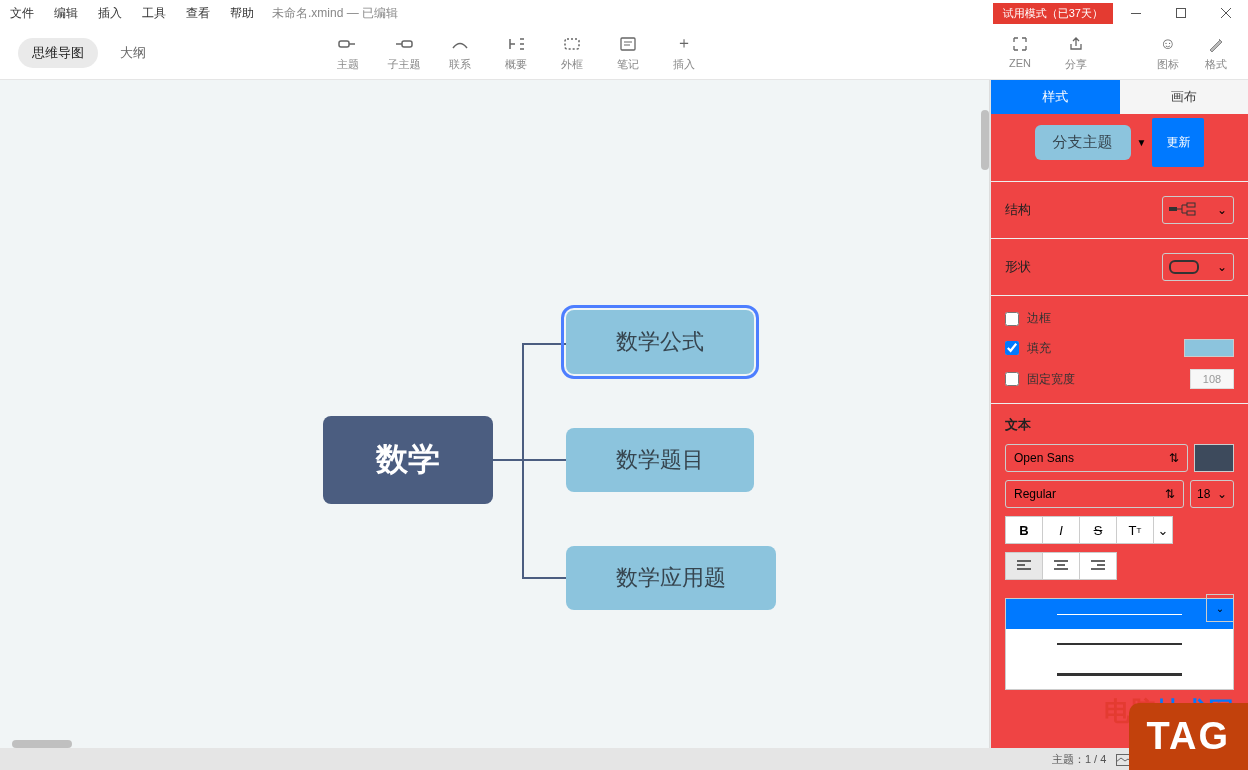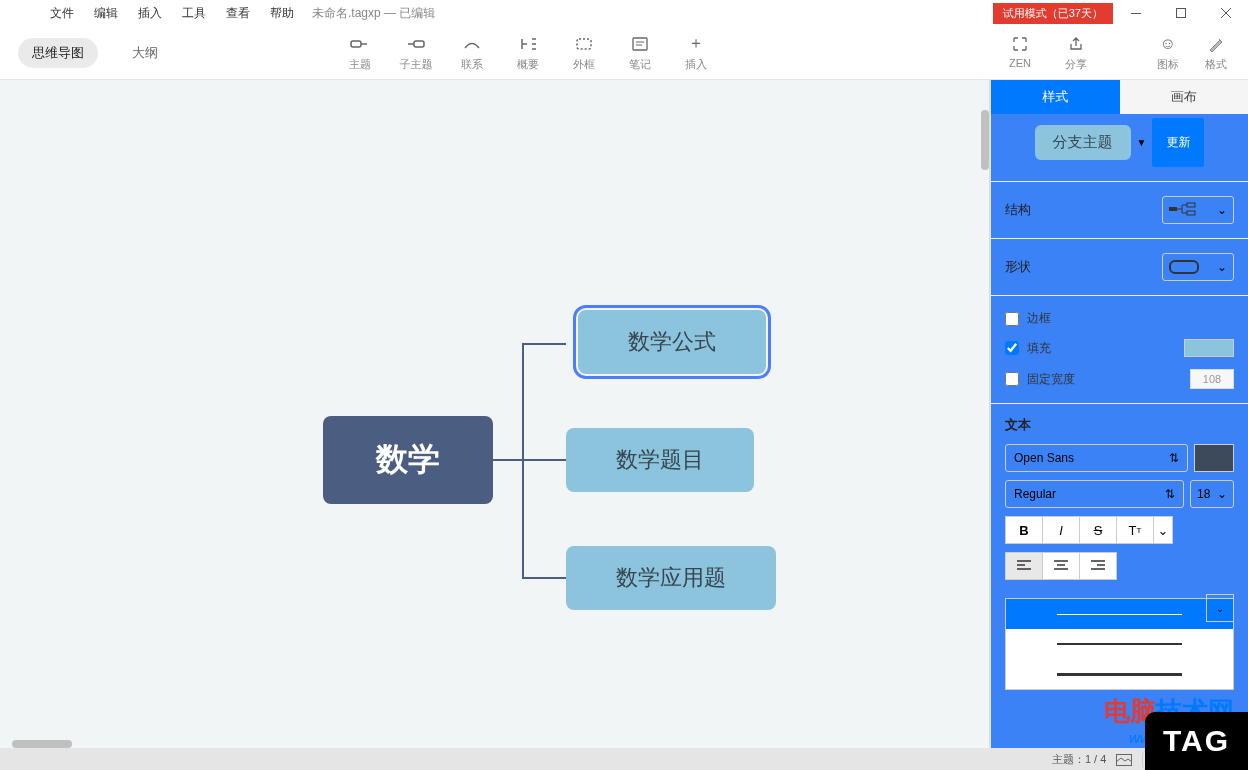--- a/index.html
+++ b/index.html
@@ -1,54 +1,54 @@
 <!DOCTYPE html>
 <html><head>
 <meta charset="utf-8">
 <style>
 * { box-sizing: border-box; margin: 0; padding: 0; font-family: "Microsoft YaHei", sans-serif; }
 body { width: 1248px; height: 770px; overflow: hidden; background: #fff; position: relative; }
 
-.menubar { height: 26px; display: flex; align-items: center; font-size: 12px; color: #333; padding-left: 40px; }
+.menubar { height: 26px; display: flex; align-items: center; font-size: 12px; color: #333; }
 .menubar .menu-item { padding: 4px 10px; cursor: pointer; }
 .menubar .doc-title { color: #888; margin-left: 8px; }
 .menubar .spacer { flex: 1; }
 .trial-badge { background: #e43b31; color: #fff; font-size: 11px; padding: 3px 10px; }
 .win-controls { display: flex; }
 .win-btn { width: 45px; height: 26px; display: flex; align-items: center; justify-content: center; cursor: pointer; color: #555; }
 
 .toolbar-row { height: 54px; display: flex; align-items: center; border-bottom: 1px solid #e5e5e5; }
-.view-tabs { display: flex; gap: 20px; padding-left: 18px; }
+.view-tabs { display: flex; gap: 8px; padding-left: 18px; }
 .view-tab { padding: 6px 14px; font-size: 13px; color: #666; border-radius: 16px; cursor: pointer; }
 .view-tab.active { background: #eaeaea; color: #222; }
 
 .tool-group { display: flex; margin-left: 160px; }
 .tool-btn { width: 56px; display: flex; flex-direction: column; align-items: center; gap: 3px; cursor: pointer; padding: 4px 0; }
 .tool-btn .ticon { height: 20px; display: flex; align-items: center; justify-content: center; color: #666; font-size: 16px; }
 .tool-btn .tlabel { font-size: 11px; color: #888; }
 
 .right-tool-group { margin-left: auto; display: flex; }
 .right-tool-group .tool-btn { width: 56px; }
 .far-right-tools { display: flex; margin-left: 40px; padding-right: 8px; }
 .far-right-tools .tool-btn { width: 48px; }
 
 .main-area { display: flex; height: calc(770px - 26px - 54px - 22px); }
 .canvas-wrap { flex: 1; position: relative; background: #f1f5f6; border-right: 1px solid #ddd; overflow: hidden; }
 .canvas-inner { position: absolute; inset: 6px; background: #f1f5f6; }
 
 
 .central-node { position: absolute; left: 317px; top: 330px; width: 170px; height: 88px; background: #4b5d80; color: #fff; font-size: 32px; font-weight: bold; display: flex; align-items: center; justify-content: center; border-radius: 8px; }
 .child-node { position: absolute; left: 560px; width: 188px; height: 64px; background: #8cc4dd; color: #36454f; font-size: 22px; display: flex; align-items: center; justify-content: center; border-radius: 8px; }
-.child-node.selected { outline: 3px solid #4d7eff; outline-offset: 2px; margin-left: 12px; }
+.child-node.selected { outline: 3px solid #4d7eff; outline-offset: 2px; }
 
 .connector { position: absolute; pointer-events: none; }
 
 .side-scrollbar { position: absolute; right: 0; top: 30px; width: 8px; height: 60px; background: #c0c0c0; border-radius: 4px; }
 
-.side-panel { width: 258px; background: #3b82f6; overflow-y: auto; border-left: 1px solid #e5e5e5; position: relative; }
+.side-panel { width: 258px; background: #ef4444; overflow-y: auto; border-left: 1px solid #e5e5e5; position: relative; }
 .side-tabs { display: flex; height: 34px; font-size: 13px; }
 .side-tab { flex: 1; display: flex; align-items: center; justify-content: center; cursor: pointer; background: #f5f5f5; color: #444; }
 .side-tab.active { background: #0079ff; color: #fff; }
 .preview-row { display: flex; align-items: center; gap: 6px; padding: 4px 14px 14px; justify-content: center; }
 .preview-node { background: #8cc4dd; color: #36454f; padding: 8px 18px; border-radius: 6px; font-size: 15px; }
 .dd-caret { font-size: 10px; cursor: pointer; }
 .update-btn { background: #0079ff; color: #fff; font-size: 12px; padding: 16px 14px; border: none; border-radius: 2px; cursor: pointer; }
 
 .prop-row { display: flex; align-items: center; justify-content: space-between; padding: 14px 14px; }
 .prop-label { font-size: 13px; color: #222; font-weight: 500; }
@@ -86,33 +86,33 @@
 .statusbar { height: 22px; border-top: 1px solid #e5e5e5; display: flex; align-items: center; justify-content: flex-end; padding: 0 10px; font-size: 11px; color: #555; gap: 10px; background: #e5e5e5; }
 .sb-item { display: flex; align-items: center; gap: 4px; }
 .zoom-btn { width: 18px; height: 18px; border: 1px solid #ccc; border-radius: 3px; display: flex; align-items: center; justify-content: center; cursor: pointer; }
 .h-scrollbar { position: absolute; bottom: 22px; left: 12px; width: 60px; height: 8px; background: #c0c0c0; border-radius: 4px; }
 
 .watermark { position: absolute; right: 14px; bottom: 24px; pointer-events: none; text-align: right; }
 .watermark .line1 { font-size: 26px; font-weight: bold; }
 .watermark .line1 .red { color: #e43b31; }
 .watermark .line1 .blue { color: #0079ff; }
 .watermark .line2 { font-size: 15px; color: #0079ff; font-style: italic; }
-.tag-badge { position: absolute; right: 0; bottom: 0; background: #000000; color: #fff; font-size: 30px; font-weight: bold; padding: 12px 18px; border-radius: 10px 0 0 0; pointer-events: none; letter-spacing: 2px; }
+.tag-badge { position: absolute; right: 0; bottom: 0; background: #c2410c; color: #fff; font-size: 38px; font-weight: bold; padding: 12px 18px; border-radius: 10px 0 0 0; pointer-events: none; letter-spacing: 2px; }
 </style>
 </head>
 <body>
 
 <div class="menubar">
   <div class="menu-item">文件</div>
   <div class="menu-item">编辑</div>
   <div class="menu-item">插入</div>
   <div class="menu-item">工具</div>
   <div class="menu-item">查看</div>
   <div class="menu-item">帮助</div>
-  <div class="doc-title">未命名.tagxp  — 已编辑</div>
+  <div class="doc-title">未命名.xmind  — 已编辑</div>
   <div class="spacer"></div>
   <div class="trial-badge">试用模式（已37天）</div>
   <div class="win-controls">
     <div class="win-btn">
       <svg width="10" height="1">
           <rect width="10" height="1" fill="#555"></rect>
         </svg>
     </div>
     <div class="win-btn">
       <svg width="10" height="10">

